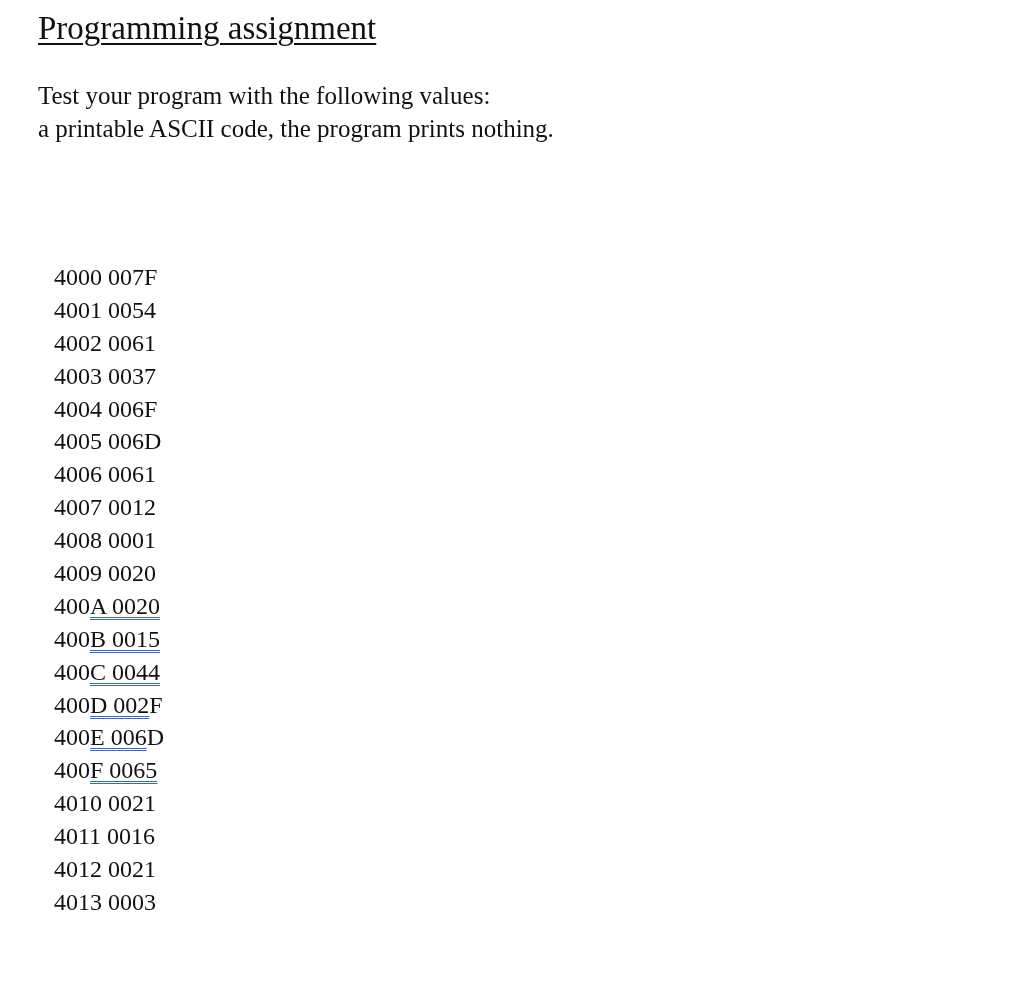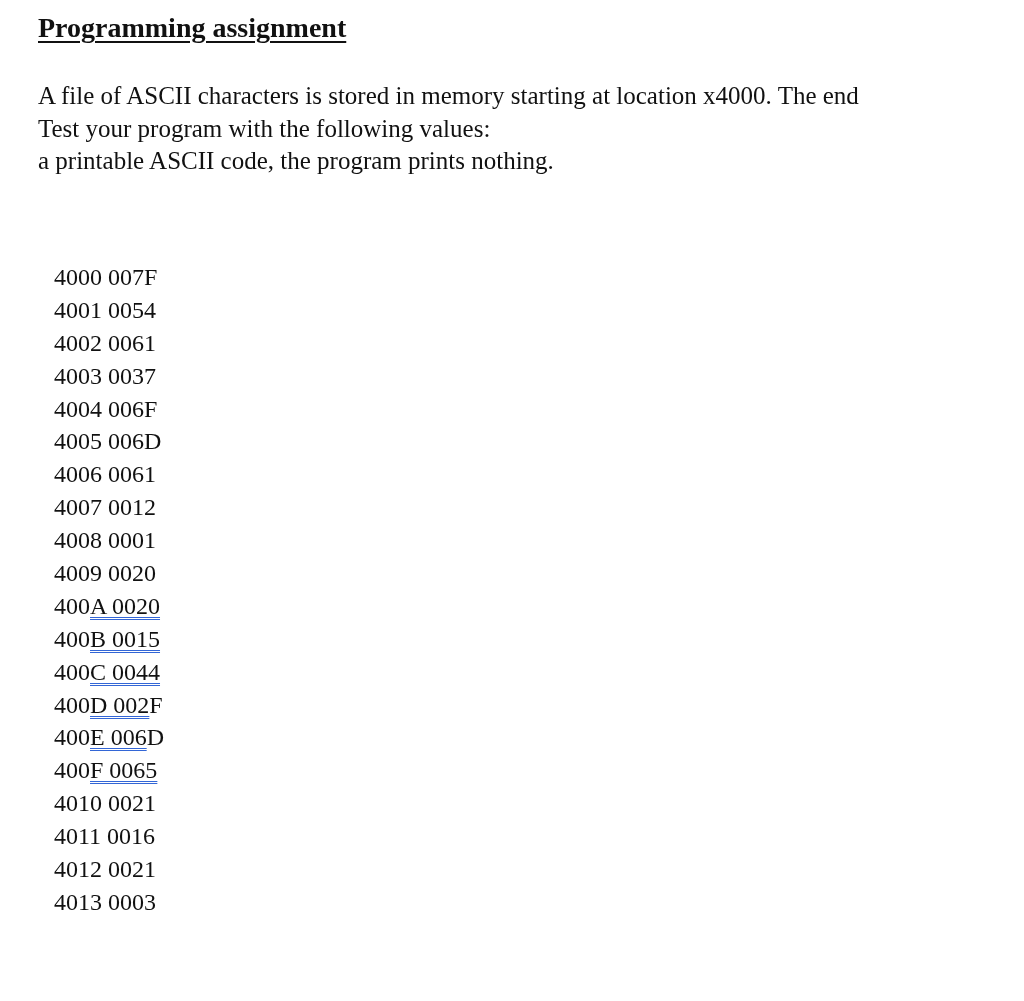--- a/index.html
+++ b/index.html
@@ -12,22 +12,22 @@
       height: 1001px;
       position: relative;
       overflow: hidden;
       font-family: "Liberation Serif", "DejaVu Serif", serif;
       color: #111111;
     }
     .title {
       position: absolute;
       left: 38px;
       top: 12px;
-      font-size: 28px;
-      font-weight: bold;
+      font-size: 33px;
+      font-weight: normal;
       text-decoration: underline;
       text-decoration-thickness: 2px;
       text-underline-offset: 4px;
       margin: 0;
       line-height: 32px;
     }
     .para {
       position: absolute;
       left: 38px;
       top: 80px;
@@ -59,21 +59,20 @@
       text-decoration-thickness: 1px;
       text-underline-offset: 3px;
     }
   </style>
 </head>
 <body>
 
 <h1 class="title">Programming assignment</h1>
 
 <p class="para">
-  <span class="line">A file of ASCII characters is stored in memory starting at location x4000. The end</span>
   <span class="line">Test your program with the following values:</span>
   <span class="line">a printable ASCII code, the program prints nothing.</span>
 </p>
 
 <ul class="values">
   <li><span>4000</span><span> 007F</span></li>
   <li><span>4001</span><span> 0054</span></li>
   <li><span>4002</span><span> 0061</span></li>
   <li><span>4003</span><span> 0037</span></li>
   <li><span>4004</span><span> 006F</span></li>

